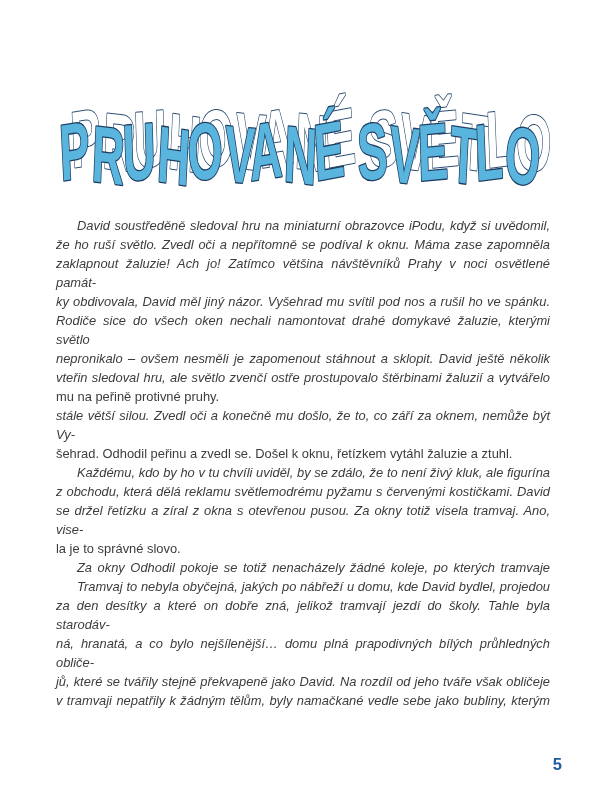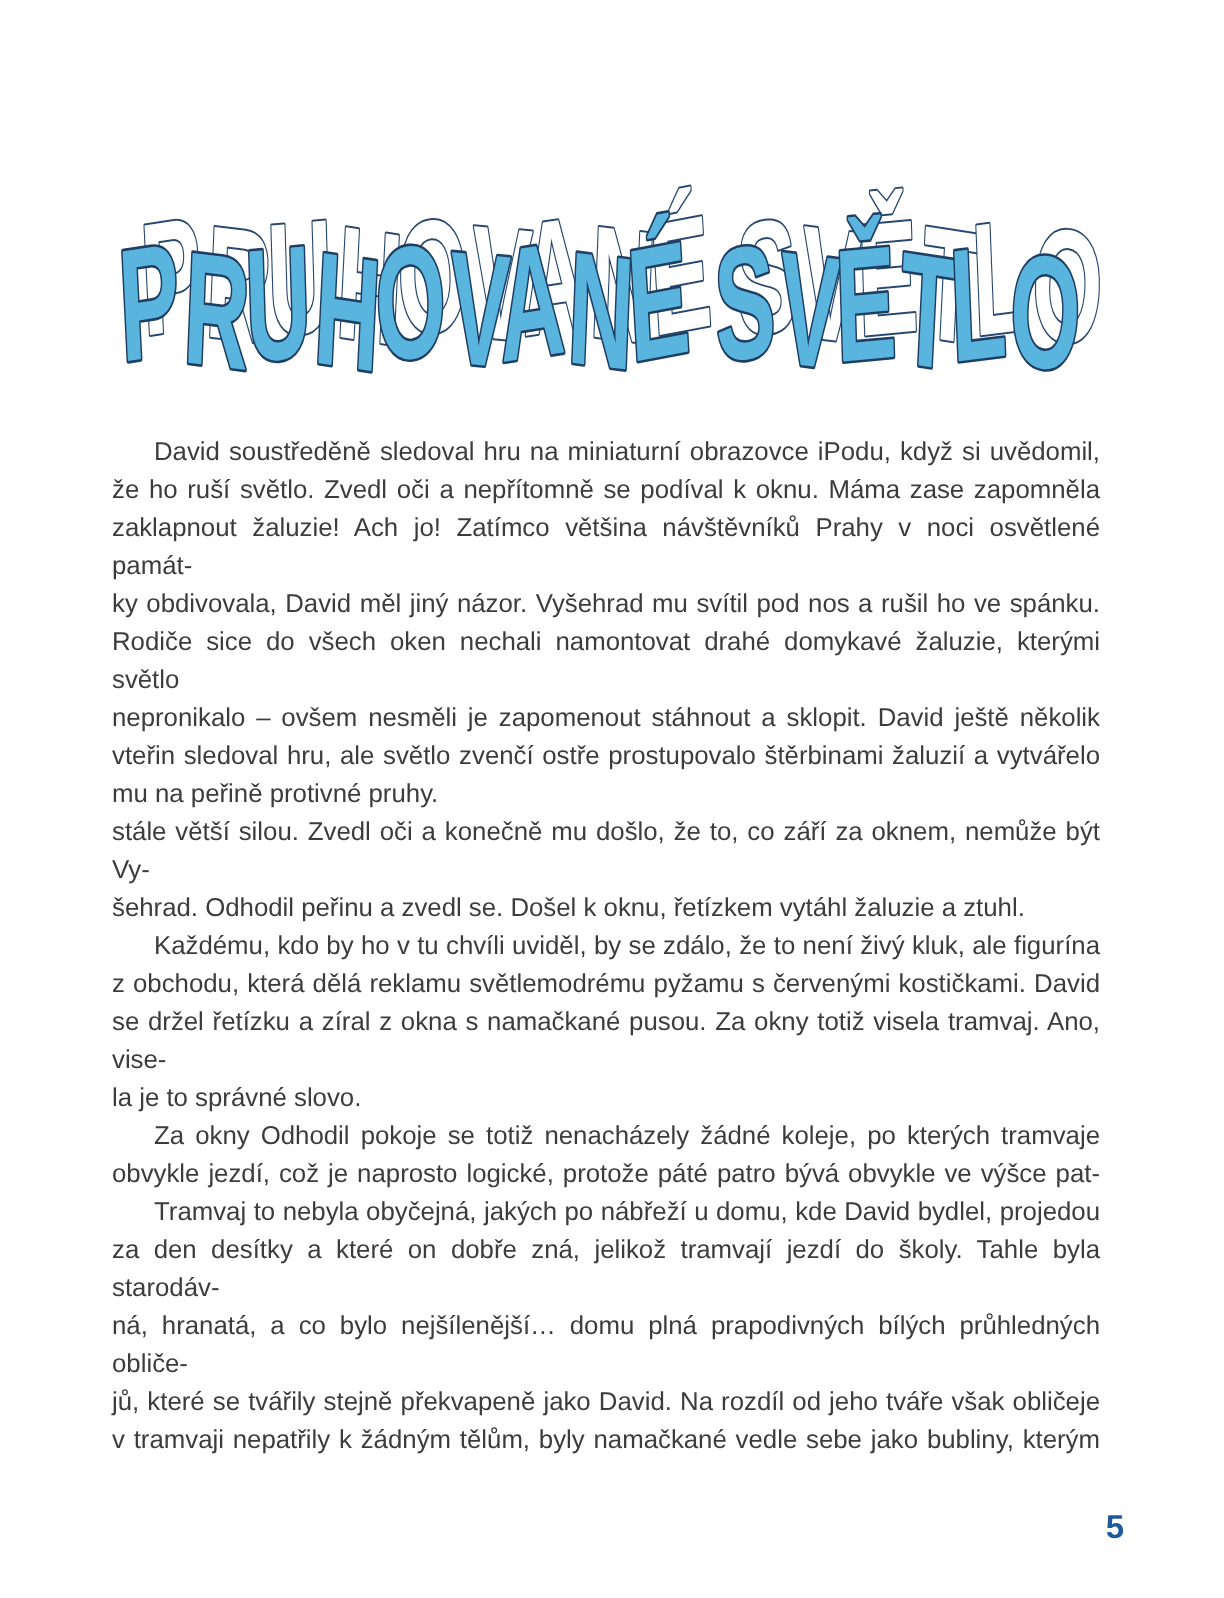--- a/index.html
+++ b/index.html
@@ -57,20 +57,21 @@
     margin: 0;
     padding: 0;
   }
   .line {
     display: block;
     white-space: normal;
   }
   .line.just {
     text-align: justify;
     text-align-last: justify;
+    font-style: italic;
   }
   .line.last {
     text-align: center;
     text-align-last: left;
   }
   .line.first {
     text-indent: 21px;
   }
   .page-number {
     position: absolute;
@@ -108,28 +109,27 @@
     </p>
 
     <p class="para">
       <span class="line just">stále větší silou. Zvedl oči a konečně mu došlo, že to, co září za oknem, nemůže být Vy-</span>
       <span class="line last">šehrad. Odhodil peřinu a zvedl se. Došel k oknu, řetízkem vytáhl žaluzie a ztuhl.</span>
     </p>
 
     <p class="para">
       <span class="line just first">Každému, kdo by ho v tu chvíli uviděl, by se zdálo, že to není živý kluk, ale figurína</span>
       <span class="line just">z obchodu, která dělá reklamu světlemodrému pyžamu s červenými kostičkami. David</span>
-      <span class="line just">se držel řetízku a zíral z okna s namačkané pusou. Za okny totiž visela tramvaj. Ano, vise-</span>
+      <span class="line just">se držel řetízku a zíral z okna s otevřenou pusou. Za okny totiž visela tramvaj. Ano, vise-</span>
       <span class="line last">la je to správné slovo.</span>
     </p>
 
 
     <p class="para">
       <span class="line just first">Za okny Odhodil pokoje se totiž nenacházely žádné koleje, po kterých tramvaje</span>
-      <span class="line just">obvykle jezdí, což je naprosto logické, protože páté patro bývá obvykle ve výšce pat-</span>
     </p>
 
     <p class="para">
       <span class="line just first">Tramvaj to nebyla obyčejná, jakých po nábřeží u domu, kde David bydlel, projedou</span>
       <span class="line just">za den desítky a které on dobře zná, jelikož tramvají jezdí do školy. Tahle byla starodáv-</span>
       <span class="line just">ná, hranatá, a co bylo nejšílenější… domu plná prapodivných bílých průhledných obliče-</span>
       <span class="line just">jů, které se tvářily stejně překvapeně jako David. Na rozdíl od jeho tváře však obličeje</span>
       <span class="line just">v tramvaji nepatřily k žádným tělům, byly namačkané vedle sebe jako bubliny, kterým</span>
 
     </p>

